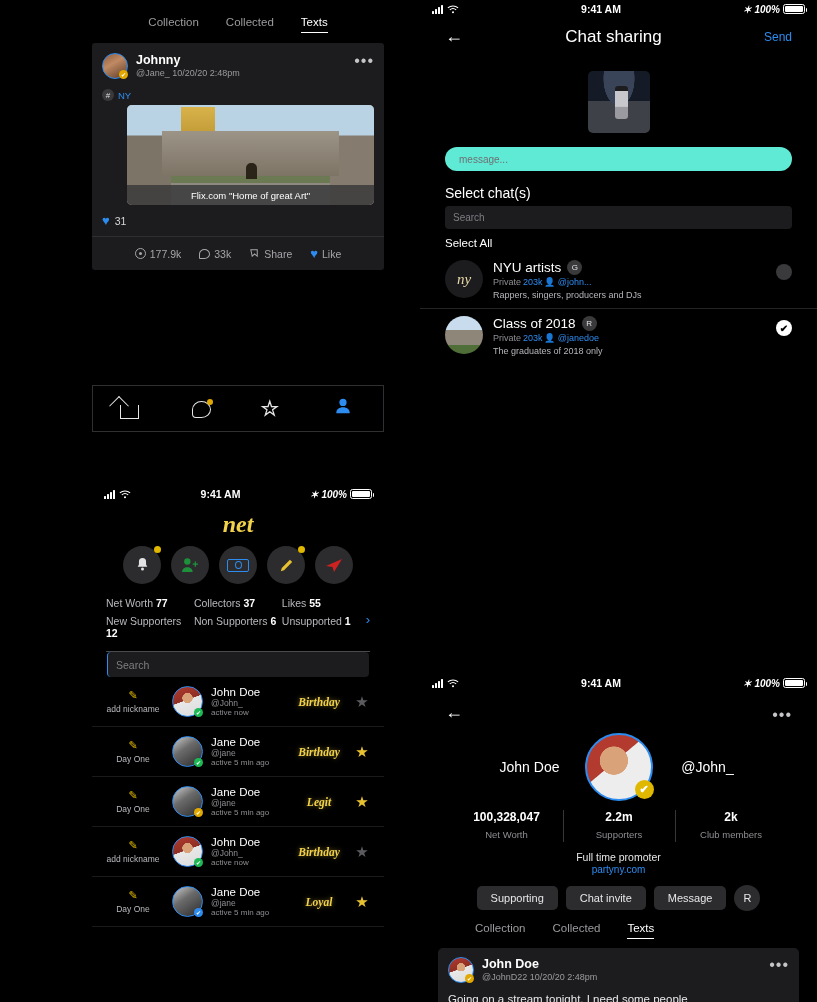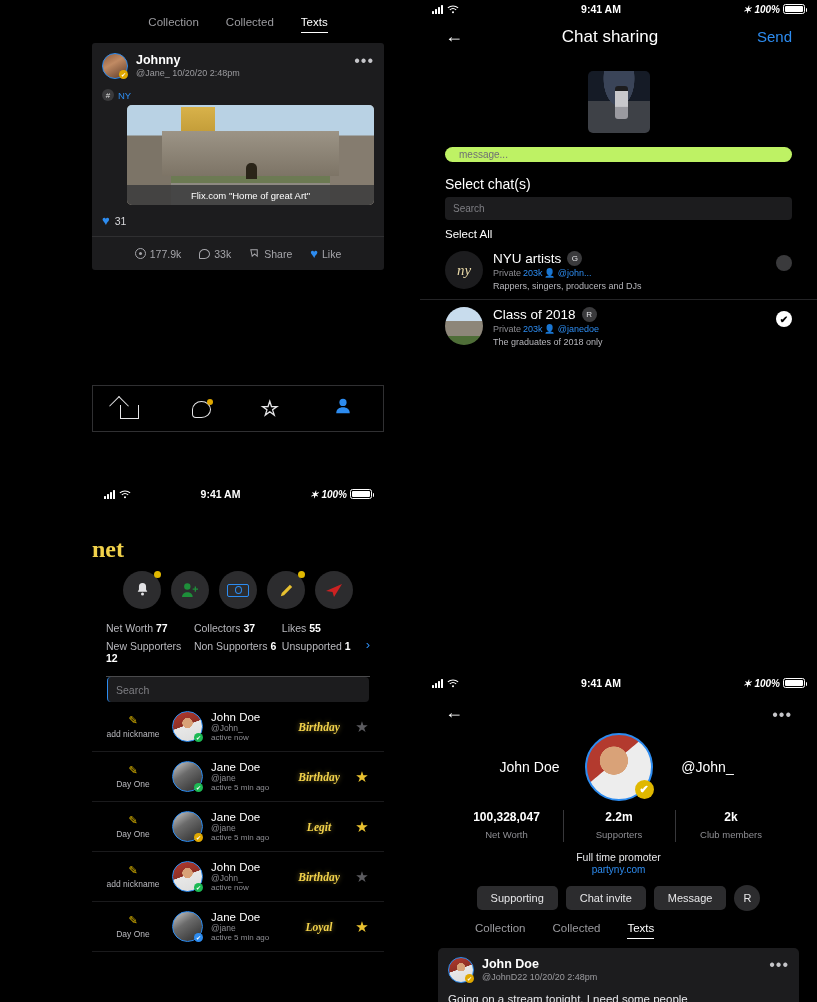--- a/index.html
+++ b/index.html
@@ -132,22 +132,22 @@
     border-top: 1.4px solid #e6e6e8; border-left: 1.4px solid #e6e6e8;
     transform: rotate(45deg); transform-origin: left top;
   }
   .bub-ic { width: 19px; height: 17px; border: 1.4px solid #e6e6e8; border-radius: 50% 50% 50% 4px; margin: 4px auto; }
   .bub-dot { position:absolute; right: 2px; top: 2px; width: 6px; height: 6px; border-radius: 50%; background: #e0a800;}
   .star-ic { font-size: 19px; color: transparent; -webkit-text-stroke: 1.2px #e6e6e8; line-height: 24px; }
   .person-ic { font-size: 18px; color: #2d8cf0; line-height: 24px; }
 
   
   #panel-net { left: 92px; top: 485px; width: 292px; height: 517px; }
-  .brand { text-align:left; font-family: "Liberation Serif", serif; 
-     font-weight: bold; font-size: 24px; color: #f2d24b; padding: 8px 0 6px; margin-top: 25px; }
+  .brand { text-align:center; font-family: "Liberation Serif", serif; font-style: italic;
+     font-weight: bold; font-size: 24px; color: #f2d24b; padding: 8px 0 6px; }
   .actions-row { display:flex; justify-content: center; gap: 10px; padding: 2px 0 10px; }
   .act-circle { width: 38px; height: 38px; border-radius: 50%; background: #2c2c2e;
      display:flex; align-items:center; justify-content:center; position: relative; font-size: 17px; }
   .act-circle .ndot { position:absolute; right:0px; top:0px; width: 7px;height:7px;border-radius:50%;background:#e0b800;}
   .money { width: 22px; height: 13px; border: 1.6px solid #2d8cf0; border-radius: 2px;
      display:flex;align-items:center;justify-content:center;}
   .money span{ width: 7px;height:8px;border:1.3px solid #2d8cf0;border-radius:50%; }
   .stats { padding: 0 14px; }
   .stat-line { display:flex; font-size: 10.5px; color: #b9b9be; padding: 3px 0; }
   .stat-line > div { width: 33.3%; }
@@ -180,35 +180,35 @@
   .u-star.off { color: #5b5b5f; }
 
   
   #panel-share { left: 420px; top: 0; width: 397px; height: 420px; }
   .nav {
     display:flex; align-items:center; justify-content:space-between;
     padding: 8px 25px 6px;
   }
   .nav-back { font-size: 18px; color: #fff; }
   .nav-title { font-size: 17px; color: #fff; }
-  .nav-send { font-size: 15px; color: #2d8cf0; }
+  .nav-send { font-size: 12px; color: #2d8cf0; }
   .share-thumb {
     width: 62px; height: 62px; margin: 18px auto 0; border-radius: 5px; overflow: hidden;
     background:
       radial-gradient(ellipse at 50% 12%, #3a4458 0 35%, transparent 36%),
       linear-gradient(180deg, #151b26 0 48%, #3e4147 49% 100%);
     position: relative;
   }
   .share-thumb .figure {
     position:absolute; left: 44%; top: 24%; width: 13px; height: 33px;
     background: linear-gradient(180deg,#1d1d1f 0 14%, #c8c8cc 15% 62%, #9a9aa0 63% 100%);
     border-radius: 3px;
   }
   .msg-input {
-    margin: 14px 25px 0; height: 15px; border-radius: 12px; background: #bef264;
+    margin: 14px 25px 0; height: 24px; border-radius: 12px; background: #5eead4;
     display:flex; align-items:center; padding: 0 14px; font-size: 10px; color: #6f6f74;
   }
   .sec-title { padding: 14px 25px 5px; font-size: 14px; color: #fff; }
   .sh-search { margin: 0 25px; height: 23px; border-radius: 4px; background: #1c1c1e;
      display:flex; align-items:center; padding: 0 8px; font-size: 10px; color: #7e7e83; }
   .select-all { padding: 8px 25px 4px; font-size: 11.5px; color: #fff; }
   .chat-row { display:flex; align-items:flex-start; padding: 7px 25px 8px; }
   .chat-row + .chat-row { border-top: 1px solid #242426; }
   .chat-av { width: 38px; height: 38px; border-radius: 50%; flex: 0 0 auto; }
   .chat-av.ny {

